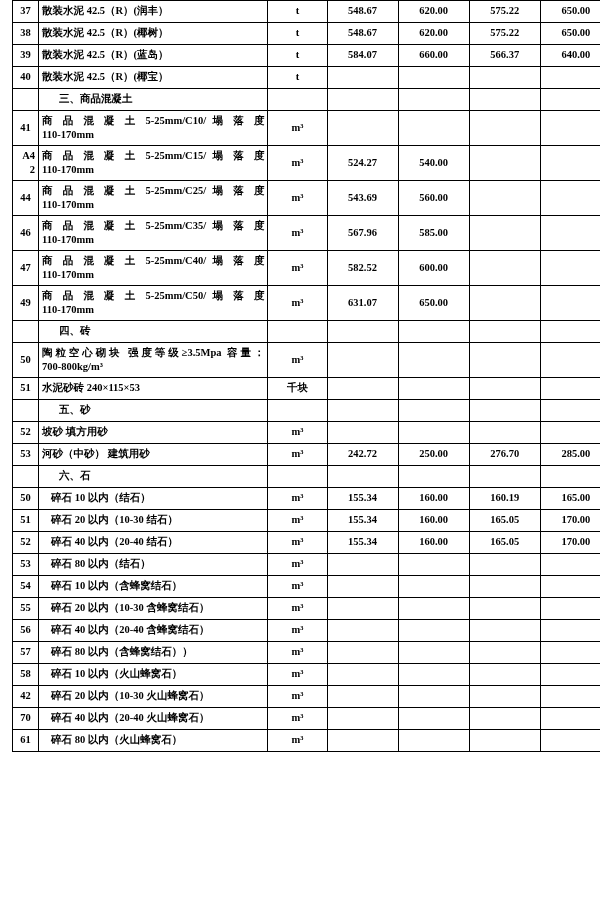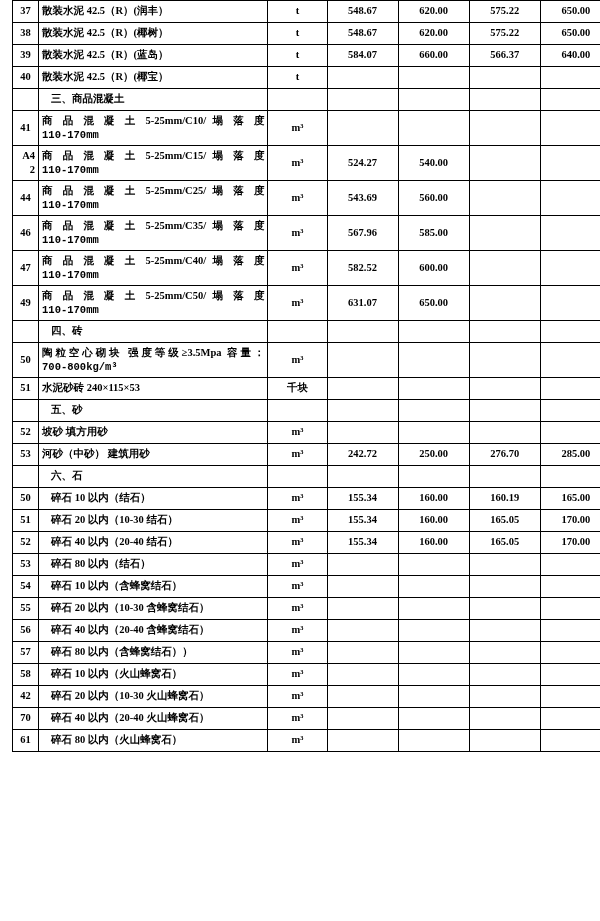--- a/index.html
+++ b/index.html
@@ -42,21 +42,21 @@
     font-size: 10.5px;
   }
   td.name {
     text-align: left;
     padding-left: 6px;
   }
   td.name.indent {
     padding-left: 12px;
   }
   td.name.section {
-    padding-left: 12px;
+    padding-left: 20px;
   }
   td.unit {
     text-align: center;
   }
   td.val {
     text-align: center;
     color: #ff0000;
   }
   td.justify-name {
     text-align: justify;
@@ -69,21 +69,20 @@
     text-align: right;
   }
   .line1 {
     display: block;
     text-align: justify;
     text-align-last: justify;
   }
   .line2 {
     display: block;
     text-align: left;
-    font-family: Liberation Mono, monospace;
   }
   td.rowtall {
     height: 30px;
   }
   td.rowshort {
     height: 17px;
   }
 </style>
 </head>
 <body>

